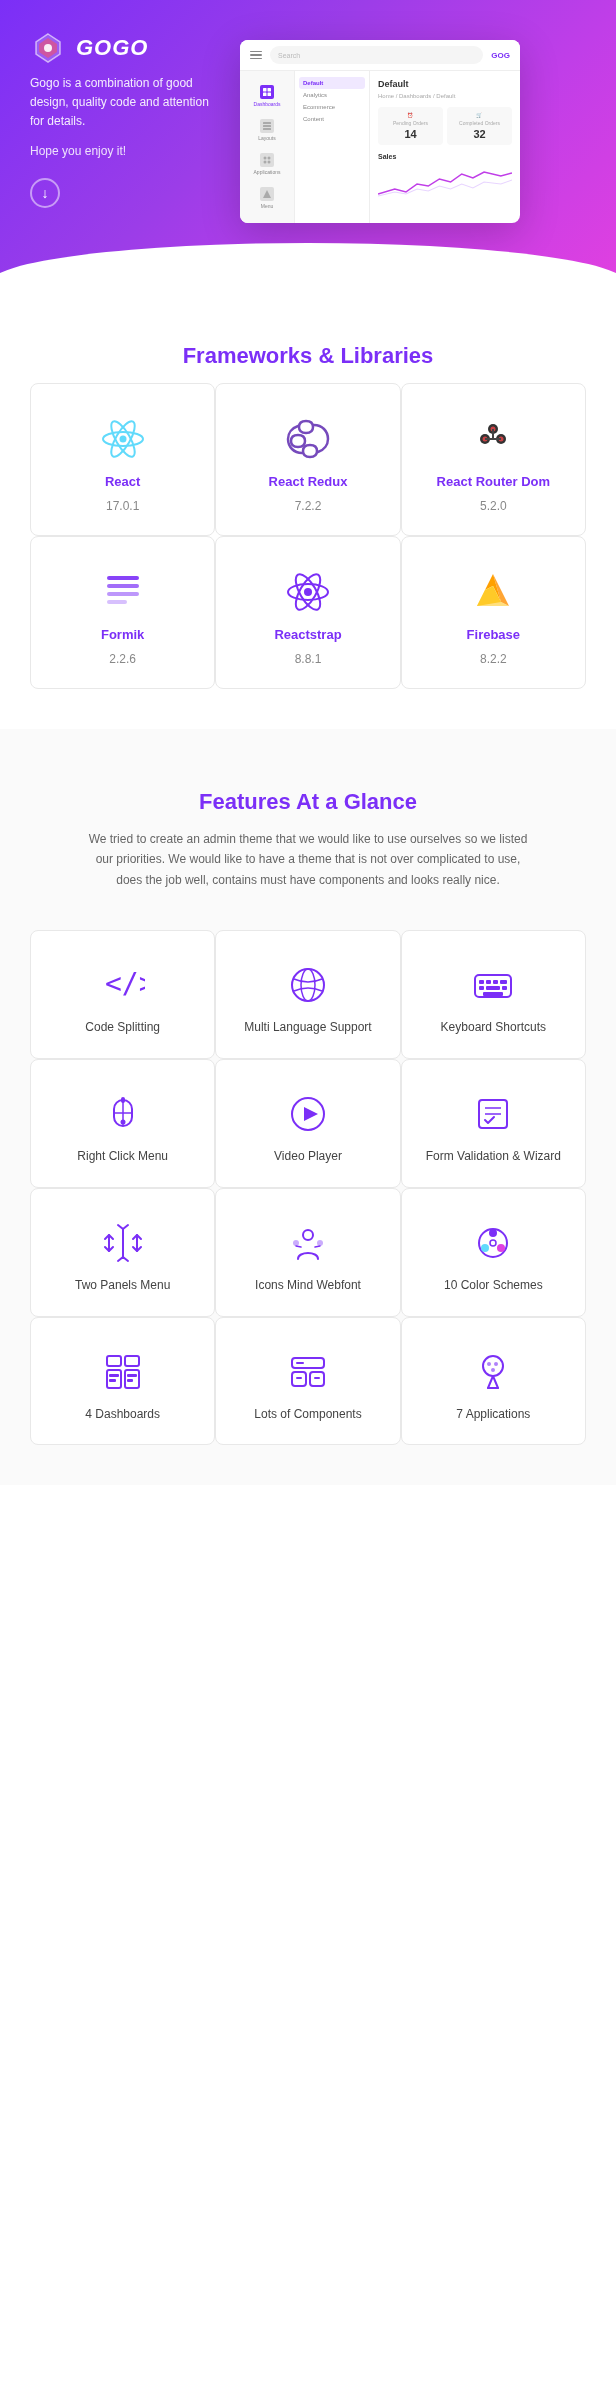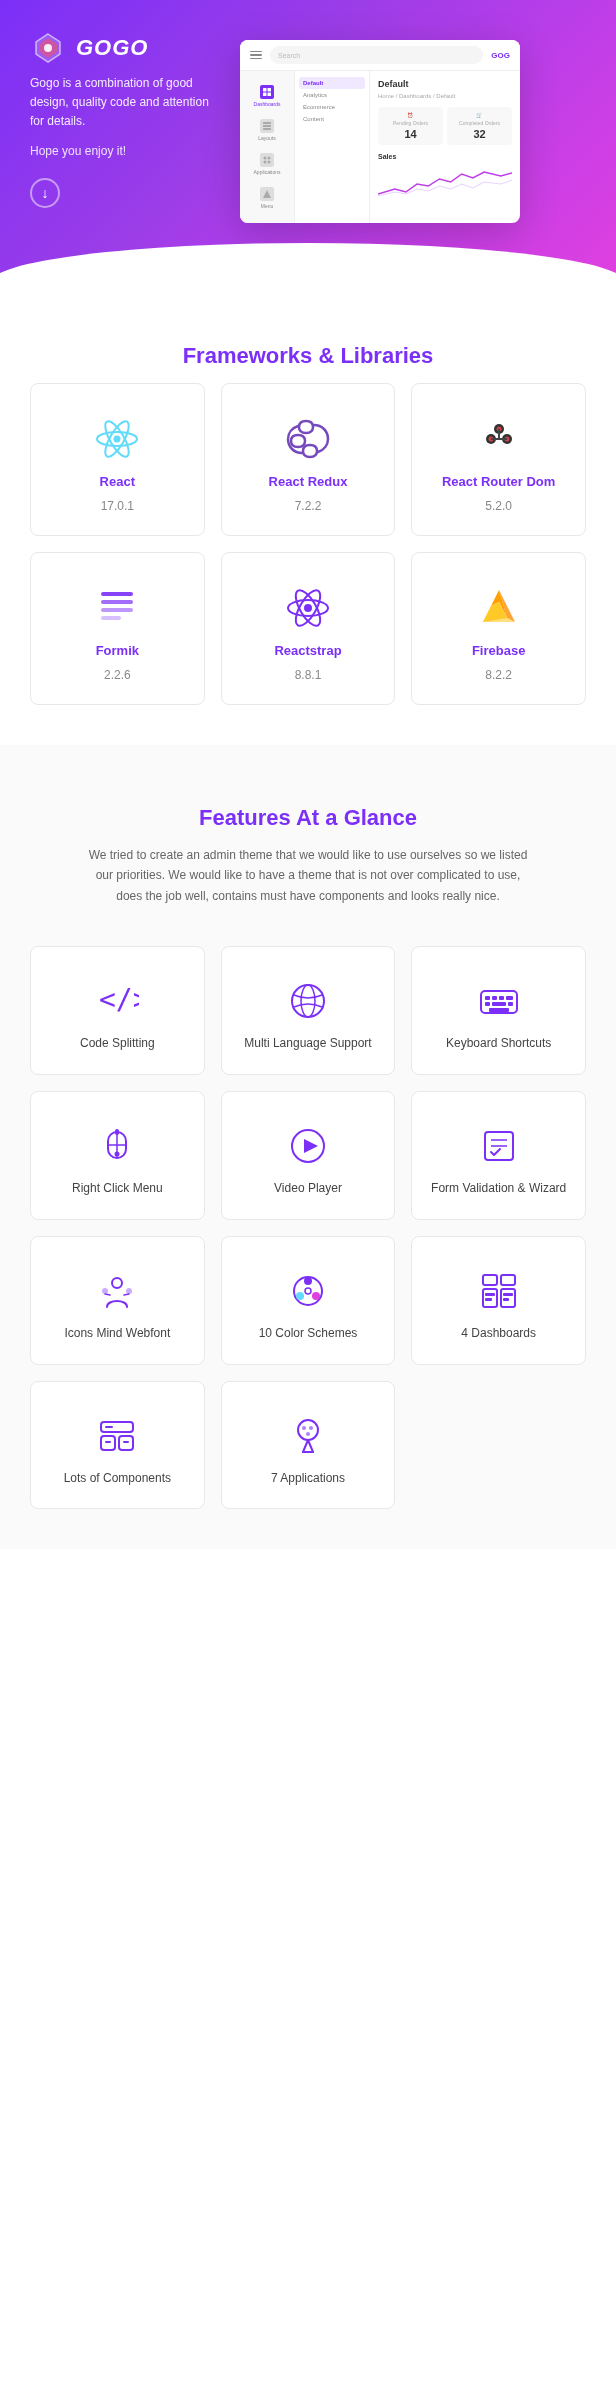--- a/index.html
+++ b/index.html
@@ -235,21 +235,20 @@
     .section-desc {
       font-size: 12px;
       color: #666;
       line-height: 1.7;
       max-width: 450px;
       margin: 0 auto 40px auto;
     }
     .cards-grid {
       display: grid;
       grid-template-columns: repeat(3, 1fr);
-      gap: 16px;
     }
     .lib-card {
       border: 1px solid #e8e8e8;
       border-radius: 8px;
       padding: 30px 16px 22px 16px;
       display: flex;
       flex-direction: column;
       align-items: center;
       gap: 10px;
     }
@@ -592,20 +591,36 @@
         <svg width="44" height="44" viewBox="0 0 44 44">
           <rect x="8" y="8" width="28" height="28" rx="3" fill="none" stroke="#7b2ff7" stroke-width="2"></rect>
           <line x1="14" y1="16" x2="30" y2="16" stroke="#7b2ff7" stroke-width="1.5"></line>
           <line x1="14" y1="22" x2="30" y2="22" stroke="#7b2ff7" stroke-width="1.5"></line>
           <polyline points="14,28 17,31 23,25" stroke="#7b2ff7" stroke-width="2" fill="none" stroke-linecap="round" stroke-linejoin="round"></polyline>
         </svg>
       </div>
       <div class="feature-name">Form Validation &amp; Wizard</div>
     </div>
 
+    <div class="feature-card">
+      <div class="feature-icon">
+        <svg width="44" height="44" viewBox="0 0 44 44">
+          <path d="M22 8 L22 36" stroke="#7b2ff7" stroke-width="2" stroke-linecap="round"></path>
+          <path d="M17 4 L22 8 L27 4" fill="none" stroke="#7b2ff7" stroke-width="2" stroke-linecap="round" stroke-linejoin="round"></path>
+          <path d="M17 40 L22 36 L27 40" fill="none" stroke="#7b2ff7" stroke-width="2" stroke-linecap="round" stroke-linejoin="round"></path>
+          <path d="M8 14 L8 30" stroke="#7b2ff7" stroke-width="2" stroke-linecap="round"></path>
+          <path d="M4 18 L8 14 L12 18" fill="none" stroke="#7b2ff7" stroke-width="2" stroke-linecap="round" stroke-linejoin="round"></path>
+          <path d="M4 26 L8 30 L12 26" fill="none" stroke="#7b2ff7" stroke-width="2" stroke-linecap="round" stroke-linejoin="round"></path>
+          <path d="M36 14 L36 30" stroke="#7b2ff7" stroke-width="2" stroke-linecap="round"></path>
+          <path d="M32 18 L36 14 L40 18" fill="none" stroke="#7b2ff7" stroke-width="2" stroke-linecap="round" stroke-linejoin="round"></path>
+          <path d="M32 26 L36 30 L40 26" fill="none" stroke="#7b2ff7" stroke-width="2" stroke-linecap="round" stroke-linejoin="round"></path>
+        </svg>
+      </div>
+      <div class="feature-name">Two Panels Menu</div>
+    </div>
 
     <div class="feature-card">
       <div class="feature-icon">
         <svg width="44" height="44" viewBox="0 0 44 44">
           <circle cx="22" cy="14" r="5" fill="none" stroke="#7b2ff7" stroke-width="2"></circle>
           <path d="M12 38 C12 30 32 30 32 38" fill="none" stroke="#7b2ff7" stroke-width="2" stroke-linecap="round"></path>
           <circle cx="10" cy="22" r="3" fill="#7b2ff7" opacity="0.4"></circle>
           <circle cx="34" cy="22" r="3" fill="#7b2ff7" opacity="0.4"></circle>
           <path d="M15 26 L10 25" stroke="#7b2ff7" stroke-width="1.5" stroke-linecap="round"></path>
           <path d="M29 26 L34 25" stroke="#7b2ff7" stroke-width="1.5" stroke-linecap="round"></path>

